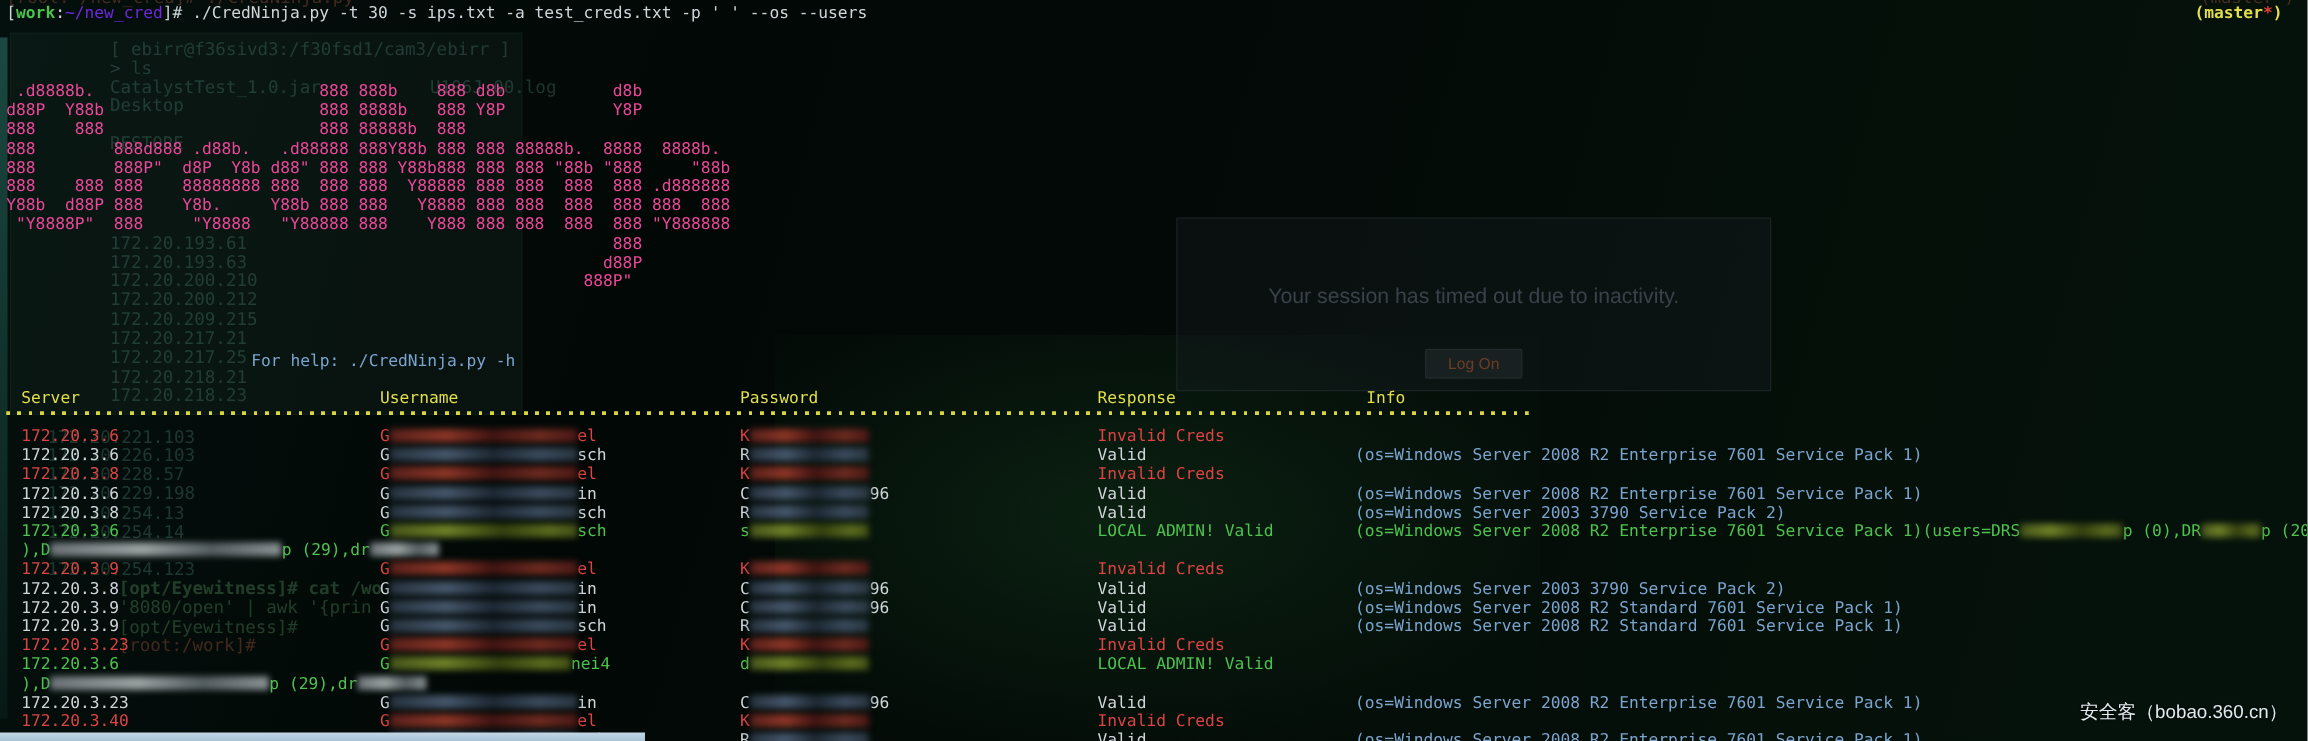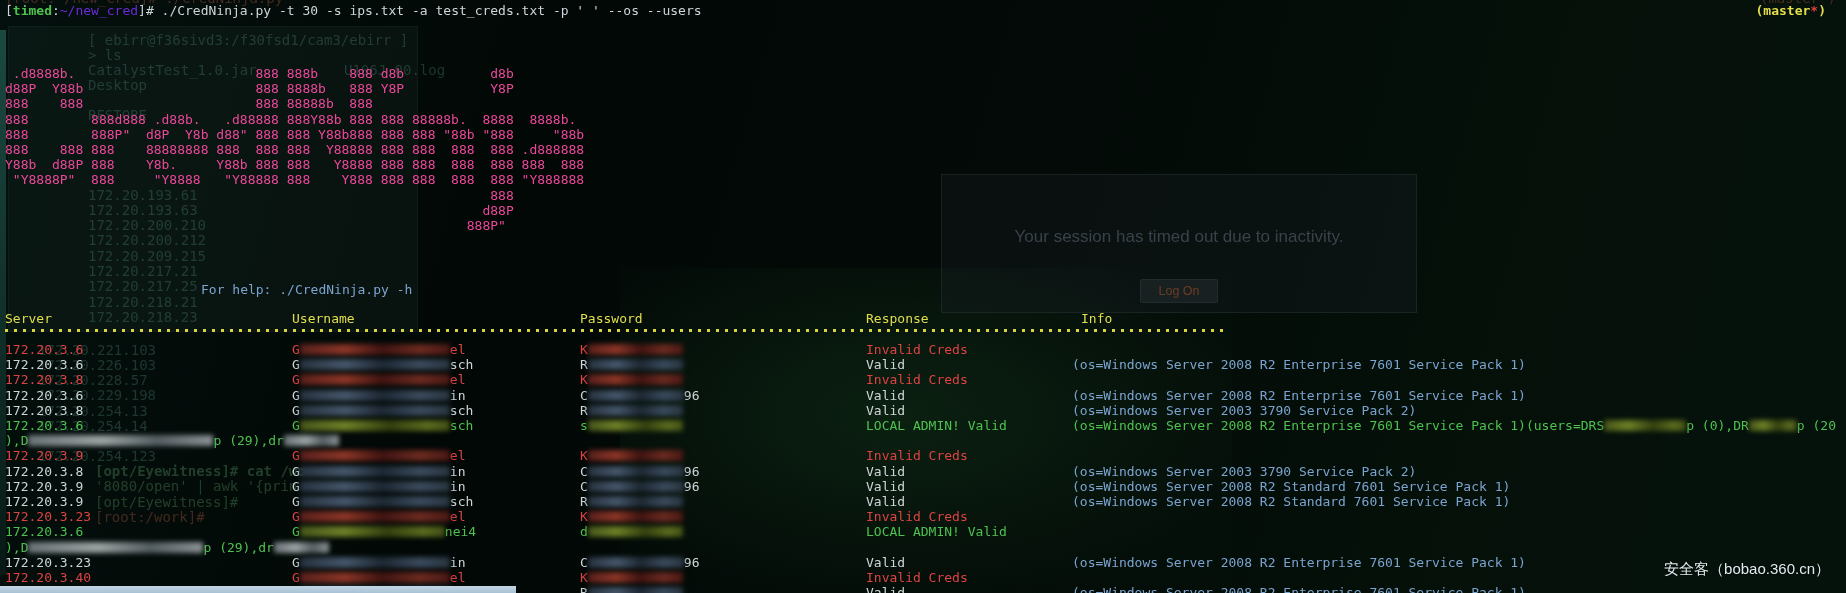--- a/index.html
+++ b/index.html
@@ -35,21 +35,21 @@
   .tline{position:absolute;white-space:pre;font-size:13px;line-height:15.2px;color:#cfd5d9}
   .p-user{color:#4ec24e;font-weight:bold}
   .p-path{color:#6d28d9}
   .git{position:absolute;right:20px;top:3px;font-size:13px;line-height:15.2px;white-space:pre;color:#e3df4b;font-weight:bold}
   .git .star{color:#e04040}
   .banner{position:absolute;left:5px;top:66px;margin:0;font-size:13px;line-height:15.2px;color:#ec4899;font-family:inherit}
   .blue{color:#7ba4cf}
   .hdrline .col{color:#e3df4b}
   .sep{position:absolute;left:5px;top:329px;width:1218px;height:3px;
     background:repeating-linear-gradient(90deg,#d8d53e 0 3px,transparent 3px 9px)}
-  .line{position:absolute;left:0;width:1770px;height:16px;font-size:13px;line-height:15.2px}
+  .line{position:absolute;left:12px;width:1770px;height:16px;font-size:13px;line-height:15.2px}
   .col{position:absolute;top:0;white-space:pre}
   .c-server{left:5px}.c-user{left:292px}.c-pass{left:580px}.c-resp{left:866px}.c-info{left:1072px}.c-wrap{left:5px}
   .t-red{color:#de4343}.t-white{color:#cfd5d9}.t-green{color:#4ec24e}
   .info-b{color:#7ba4cf}
   .redact{display:inline-block;height:11px;border-radius:1px;filter:blur(2.5px);vertical-align:-1px}
   .redact.red{background:linear-gradient(90deg,#58201c,#8a3526 30%,#401412 55%,#6b2a20 80%,#4a1815)}
   .redact.white{background:linear-gradient(90deg,#26323e,#45566a 30%,#1d2833 55%,#3a4a5c 80%,#28343f)}
   .redact.green{background:linear-gradient(90deg,#45551a,#6d7f26 30%,#33400f 60%,#5a6a1e 85%,#414f15)}
   .redact.grey{background:linear-gradient(90deg,#6a7276,#9aa2a2 40%,#555e62 70%,#8a9294)}
   .watermark{position:absolute;right:16px;top:560px;font-family:"Liberation Sans","DejaVu Sans",sans-serif;
@@ -92,21 +92,21 @@
       <div class="art green" style="left: 95px; top: 479px;">'8080/open' | awk '{prin</div>
       <div class="art green" style="left: 95px; top: 495px;">[opt/Eyewitness]#</div>
       <div class="art red" style="left: 95px; top: 510px;">[root:/work]#</div>
     </div>
 
   <div class="session-panel">
     <div class="session-msg">Your session has timed out due to inactivity.</div>
     <div class="logon-btn">Log On</div>
   </div>
 
-  <div class="tline" style="left:5px;top:3px"><span>[</span><span class="p-user">timed</span><span>:</span><span class="p-path">~/new_cred</span><span>]#</span><span> ./CredNinja.py -t 30 -s ips.txt -a test_creds.txt -p ' ' --os --users</span></div>
+  <div class="tline" style="left:5px;top:3px"><span>[</span><span class="p-user">work</span><span>:</span><span class="p-path">~/new_cred</span><span>]#</span><span> ./CredNinja.py -t 30 -s ips.txt -a test_creds.txt -p ' ' --os --users</span></div>
 
   <div class="git"><span>(master</span><span class="star">*</span><span>)</span></div>
 
   <pre class="banner"> .d8888b.                       888 888b    888 d8b           d8b
 d88P  Y88b                      888 8888b   888 Y8P           Y8P
 888    888                      888 88888b  888
 888        888d888 .d88b.   .d88888 888Y88b 888 888 88888b.  8888  8888b.
 888        888P"  d8P  Y8b d88" 888 888 Y88b888 888 888 "88b "888     "88b
 888    888 888    88888888 888  888 888  Y88888 888 888  888  888 .d888888
 Y88b  d88P 888    Y8b.     Y88b 888 888   Y8888 888 888  888  888 888  888

